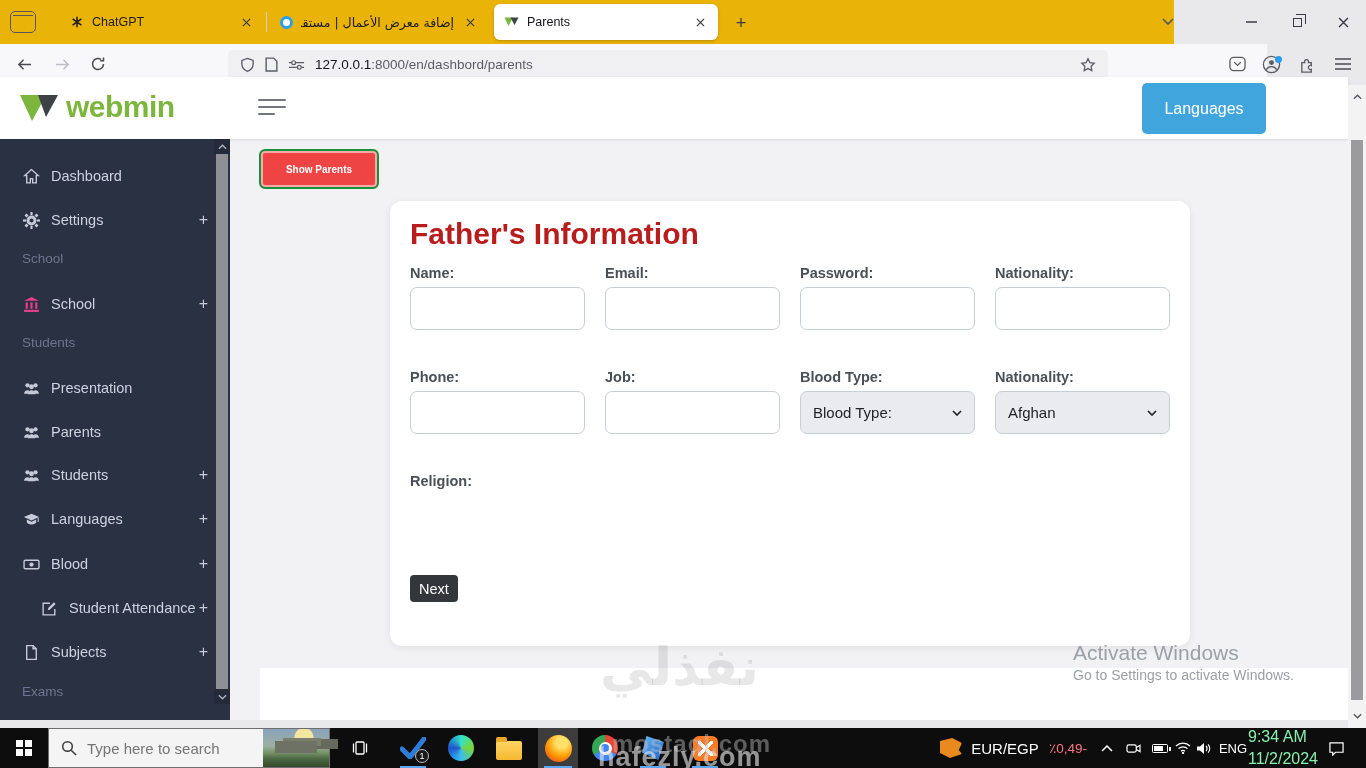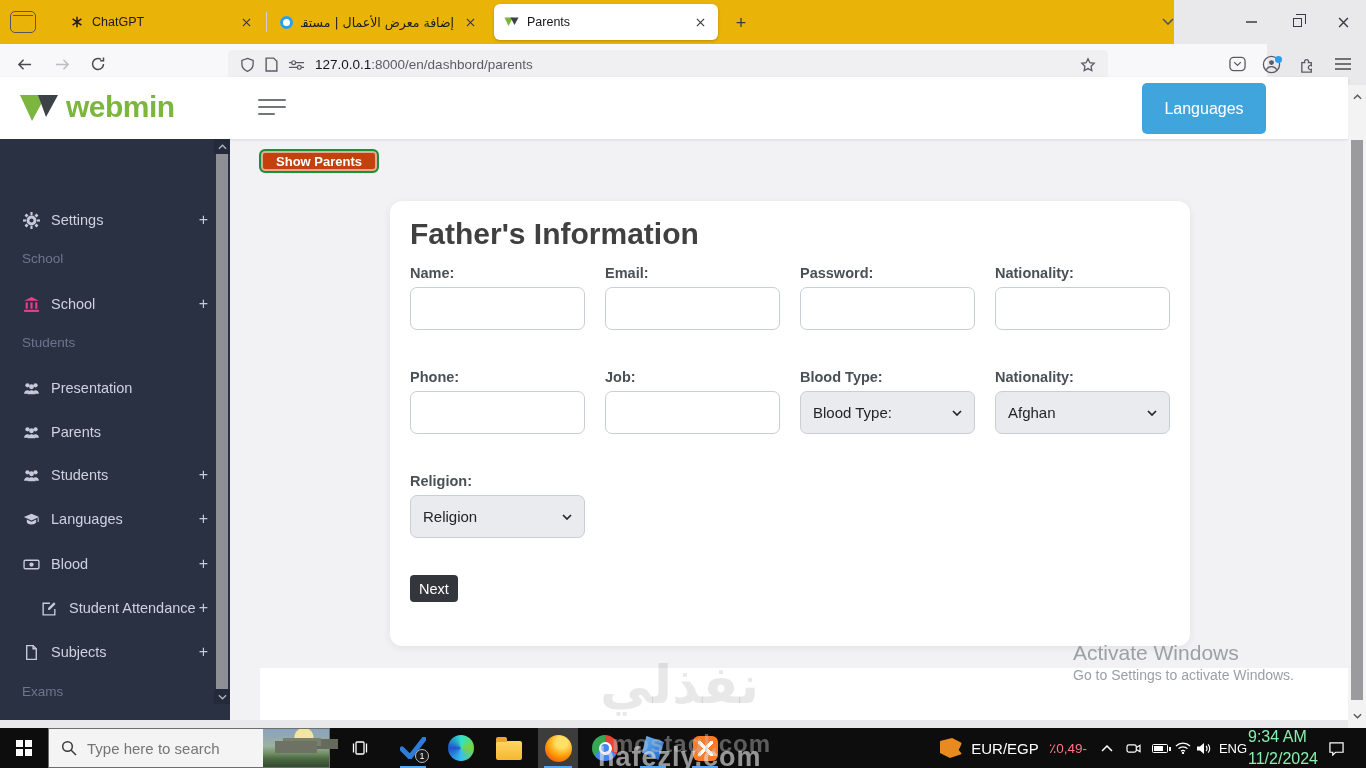--- a/index.html
+++ b/index.html
@@ -50,35 +50,35 @@
   .srow .sicon { width:18px; height:18px; margin-right:11px; display:flex; align-items:center; justify-content:center; color:#c6cbda; }
   .srow .slabel { flex:1; }
   .srow .splus { font-size:16px; color:#c6cbda; padding-right:6px; }
   .ssec { position:absolute; left:22px; color:#6d7590; font-size:13.5px; }
   .sb-scroll { position:absolute; right:0; top:0; width:16px; height:581px; background:#2a3142; }
   .sb-btn { position:absolute; left:0; width:16px; height:15px; display:flex; align-items:center; justify-content:center; color:#aeb4c4; background:#242a3a; }
   .sb-thumb { position:absolute; left:2px; top:15px; width:12px; height:535px; background:#8f9095; }
 
   
   .main { position:absolute; left:230px; top:62px; width:1118px; height:581px; }
-  .show-parents { position:absolute; left:29px; top:10px; width:120px; height:24px; background:#c2410c; border:2px solid #17913c; box-shadow:inset 0 0 0 2px rgba(255,255,255,.55); border-radius:6px; color:#fff; font-size:13px; font-weight:700; font-family:inherit; display:flex; align-items:center; justify-content:center; }
+  .show-parents { position:absolute; left:29px; top:10px; width:120px; height:40px; background:#ef4444; border:2px solid #17913c; box-shadow:inset 0 0 0 2px rgba(255,255,255,.55); border-radius:6px; color:#fff; font-size:10px; font-weight:700; font-family:inherit; display:flex; align-items:center; justify-content:center; }
   .card { position:absolute; left:160px; top:62px; width:800px; height:445px; background:#fff; border-radius:12px; box-shadow:0 2px 8px rgba(0,0,0,.07); }
-  .card-title { position:absolute; left:20px; top:16px; font-size:30px; font-weight:700; color:#404040; }
+  .card-title { position:absolute; left:20px; top:16px; font-size:30px; font-weight:700; color:#b91c1c; }
   .flabel { position:absolute; width:180px; font-size:14.5px; font-weight:700; color:#4a5056; }
   .tin { position:absolute; width:175px; height:43px; border:1px solid #c9ced4; border-radius:7px; background:#fff; font-family:inherit; font-size:15px; padding:0 10px; }
   .sel { position:absolute; width:175px; height:43px; border:1px solid #c9ced4; border-radius:7px; background:#e9ebee; display:flex; align-items:center; padding:0 12px; font-size:15px; color:#212529; }
   .sel .chev { margin-left:auto; color:#22262a; }
   .next-btn { position:absolute; left:20px; top:374px; width:48px; height:27px; background:#33373c; color:#fff; border:none; border-radius:4px; font-size:14.5px; font-family:inherit; display:flex; align-items:center; justify-content:center; }
   .activate1 { position:absolute; left:843px; top:502px; font-size:21px; color:#9aa0a6; }
   .activate2 { position:absolute; left:843px; top:528px; font-size:14px; color:#9aa0a6; z-index:5; }
   .page-footer { position:absolute; left:30px; top:529px; width:1088px; height:52px; background:#fff; display:flex; align-items:center; font-size:14.5px; color:#4a5056; }
   .copyright { padding-left:22px; }
   .copyright b { font-weight:700; }
   .flinks { margin-left:auto; display:flex; gap:15px; padding-right:51px; font-weight:600; color:#3c4248; }
-  .wm-arabic { position:absolute; left:370px; top:498px; font-family:"DejaVu Sans", sans-serif; font-size:52px; font-weight:700; color:rgba(90,90,90,.14); z-index:4;margin-top:18px; }
+  .wm-arabic { position:absolute; left:370px; top:498px; font-family:"DejaVu Sans", sans-serif; font-size:52px; font-weight:700; color:rgba(90,90,90,.14); z-index:4; }
 
   
   .pg-scroll { position:absolute; left:1348px; top:85px; width:18px; height:643px; background:#f3f3f4; }
   .pg-btn { position:absolute; left:0; width:18px; height:16px; display:flex; align-items:center; justify-content:center; color:#55555e; }
   .pg-thumb { position:absolute; left:3px; top:55px; width:12px; height:560px; background:#9b9b9e; }
 
   
   .taskbar { position:absolute; left:0; top:728px; width:1366px; height:40px; background:#0d0d0d; }
   .tb-btn { position:absolute; top:0; height:40px; display:flex; align-items:center; justify-content:center; }
   .tb-btn.active-app { background:#3c3c3c; }
@@ -277,20 +277,28 @@
       <div class="hamburger">
           <i></i>
           <i></i>
           <i></i>
         </div>
       <button class="lang-btn">Languages</button>
     </div>
 
     <div class="sidebar">
 
+      <div class="srow" style="top:26px;">
+        <span class="sicon">
+          <svg width="17" height="17" viewBox="0 0 16 16">
+              <path d="M8 1.5L1.5 7.2h2V14h3.4v-4h2.2v4h3.4V7.2h2z" fill="none" stroke="currentColor" stroke-width="1.3"></path>
+            </svg>
+        </span>
+        <span class="slabel">Dashboard</span>
+      </div>
 
       <div class="srow" style="top:70px;">
         <span class="sicon">
           <svg width="17" height="17" viewBox="0 0 16 16">
               <g fill="currentColor">
                 <circle cx="8" cy="8" r="4.6"></circle>
                 <rect x="7" y="0" width="2" height="3"></rect>
                 <rect x="7" y="13" width="2" height="3"></rect>
                 <rect x="0" y="7" width="3" height="2"></rect>
                 <rect x="13" y="7" width="3" height="2"></rect>
@@ -471,28 +479,20 @@
         <div class="sel" style="left:605px; top:190px;">
           <span>Afghan</span>
           <span class="chev">
             <svg width="10" height="6" viewBox="0 0 10 6">
                 <path d="M1 1l4 4 4-4" fill="none" stroke="currentColor" stroke-width="1.7"></path>
               </svg>
           </span>
         </div>
 
         <div class="flabel" style="left:20px; top:272px;">Religion:</div>
-        <div class="sel" style="left:20px; top:294px;">
-          <span>Religion</span>
-          <span class="chev">
-            <svg width="10" height="6" viewBox="0 0 10 6">
-                <path d="M1 1l4 4 4-4" fill="none" stroke="currentColor" stroke-width="1.7"></path>
-              </svg>
-          </span>
-        </div>
 
         <button class="next-btn">Next</button>
       </div>
 
       <div class="wm-arabic">نفذلي</div>
       <div class="activate1">Activate Windows</div>
       <div class="activate2">Go to Settings to activate Windows.</div>
 
       <div class="page-footer">
       </div>

